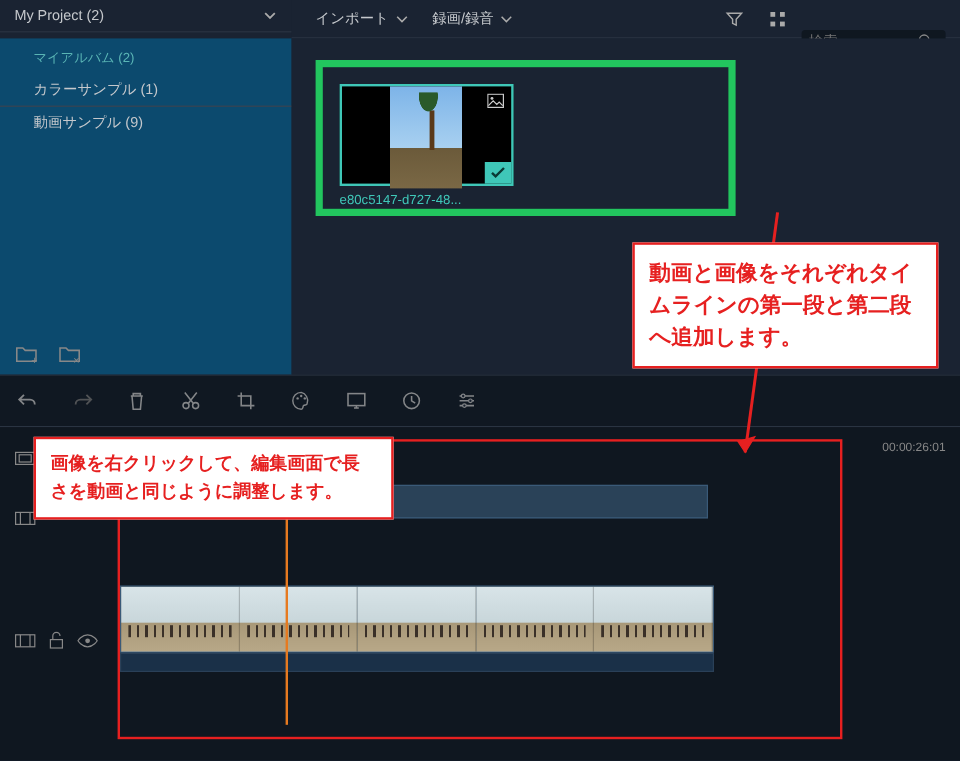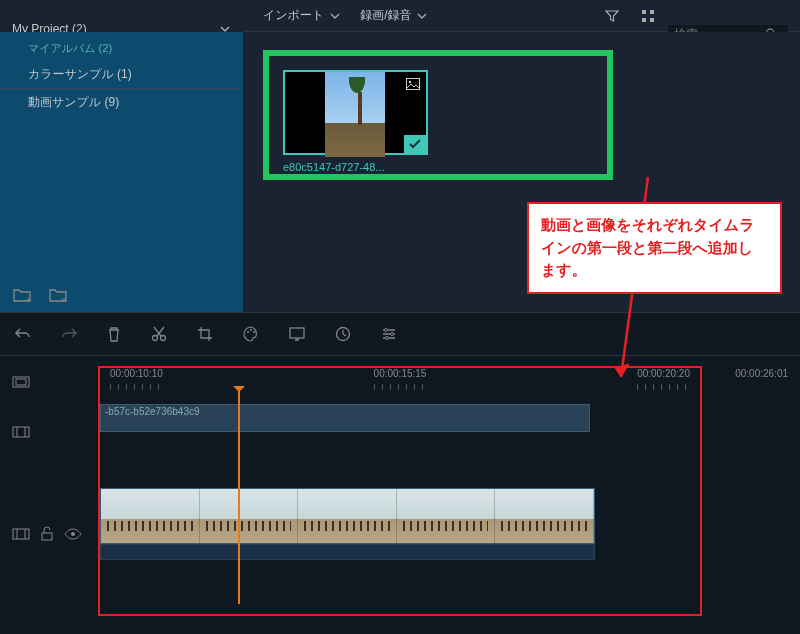--- a/index.html
+++ b/index.html
@@ -1,20 +1,20 @@
 <!DOCTYPE html>
 <html><head>
 <meta charset="utf-8">
 <style>
 * { margin: 0; padding: 0; box-sizing: border-box; }
 body { background: #1a2332; color: #c5c8cc; font-family: "Meiryo", sans-serif; font-size: 12px; width: 800px; height: 634px; overflow: hidden; position: relative; }
 
 .top-bar { display: flex; height: 32px; align-items: stretch; }
 .project-panel { width: 243px; background: #1a2332; }
-.project-header { display: flex; align-items: center; justify-content: space-between; padding: 22px 12px; border-bottom: 1px solid #2a3442; }
+.project-header { display: flex; align-items: center; justify-content: space-between; padding: 6px 12px; border-bottom: 1px solid #2a3442; }
 .project-tree { padding: 4px 0; }
 .tree-item { padding: 5px 18px 5px 28px; display: flex; align-items: center; cursor: pointer; }
 .tree-item.selected { border-bottom: 1px solid #3a4452; }
 .tree-item.album { color: #5ab5b5; font-size: 11px; }
 
 .media-toolbar { flex: 1; display: flex; align-items: center; padding: 0 12px; gap: 4px; background: #1a2332; border-bottom: 1px solid #2a3442; }
 .tb-btn { padding: 4px 8px; display: flex; align-items: center; gap: 6px; cursor: pointer; }
 .tb-spacer { flex: 1; }
 .search-box { display: flex; align-items: center; background: #0f1720; border-radius: 3px; padding: 2px 6px; width: 120px; margin-top: 36px; }
 .search-box input { background: transparent; border: none; color: #888; font-size: 12px; width: 90px; outline: none; }
@@ -33,21 +33,21 @@
 .thumb-badge { position: absolute; top: 4px; right: 4px; background: rgba(0,0,0,0.5); padding: 2px; }
 .thumb-check { position: absolute; bottom: 0; right: 0; background: #3fc7b8; width: 22px; height: 18px; display: flex; align-items: center; justify-content: center; color: #000; }
 .thumb-play { position: absolute; bottom: 4px; left: 4px; }
 
 
 .scene-tree { position: absolute; left: 40px; top: 0; width: 60px; height: 85px; background: linear-gradient(to bottom, #7db4e8 0%, #a8d0f0 60%, #6b5a3a 60%, #7a6845 100%); }
 .scene-tree::after { content: ""; position: absolute; left: 22px; top: 5px; width: 20px; height: 48px; background: radial-gradient(ellipse at 50% 20%, #2a5a2a 30%, transparent 32%), linear-gradient(#5a3a1a,#5a3a1a); background-size: 36px 36px, 4px 40px; background-position: center -4px, 11px 15px; background-repeat: no-repeat; }
 .scene-beach { background: linear-gradient(to bottom, #d8e4e8 0%, #c8d6da 55%, #a89878 55%, #b8a888 100%); position: relative; }
 .scene-beach::after { content: ""; position: absolute; bottom: 18px; left: 10px; right: 10px; height: 14px; background: repeating-linear-gradient(90deg, #4a4038 0 3px, transparent 3px 9px); }
 
-.callout-1 { position: absolute; right: 18px; top: 170px; width: 255px; background: #fff; border: 2px solid #e62020; padding: 10px 12px; color: #e62020; font-size: 15px; font-weight: bold; line-height: 1.5; z-index: 10; }
+.callout-1 { position: absolute; right: 18px; top: 170px; width: 255px; background: #fff; border: 2px solid #e62020; padding: 10px 12px; color: #e62020; font-size: 18px; font-weight: bold; line-height: 1.5; z-index: 10; }
 
 .timeline-toolbar { height: 44px; background: #101822; border-top: 1px solid #2a3442; border-bottom: 1px solid #2a3442; display: flex; align-items: center; padding: 0 14px; gap: 28px; }
 .tl-tool { cursor: pointer; opacity: 0.75; }
 
 .timeline-area { background: #0f1720; height: 278px; position: relative; padding-top: 8px; }
 .track-head { position: absolute; left: 12px; width: 24px; }
 .th1 { top: 18px; } .th2 { top: 68px; } .th3 { top: 170px; }
 .track-head span { display: block; margin-bottom: 6px; }
 
 .red-box-timeline { position: absolute; left: 98px; top: 10px; width: 604px; height: 250px; border: 2px solid #e62020; }
@@ -274,30 +274,26 @@
         <svg width="18" height="14" viewBox="0 0 18 14">
           <path d="M1 7s3-5 8-5 8 5 8 5-3 5-8 5-8-5-8-5z" stroke="#888" fill="none"></path>
           <circle cx="9" cy="7" r="2" fill="#888"></circle>
         </svg>
       </span>
   </div>
 
   <span class="time-end">00:00:26:01</span>
 
   <div class="red-box-timeline">
-    <div class="ruler">
-      <span>00:00:10:10</span>
-      <span>00:00:15:15</span>
-      <span>00:00:20:20</span>
-    </div>
     <div class="track1"><span>-b57c-b52e736b43c9</span></div>
     <div class="track2">
       <div class="frame"></div>
         <div class="frame"></div>
         <div class="frame"></div>
         <div class="frame"></div>
         <div class="frame"></div>
     </div>
     <div class="track2-ext"></div>
     <div class="playhead"></div>
   </div>
 
+  <div class="callout-2">画像を右クリックして、編集画面で長さを動画と同じように調整します。</div>
 </div>
 
 </body></html>

